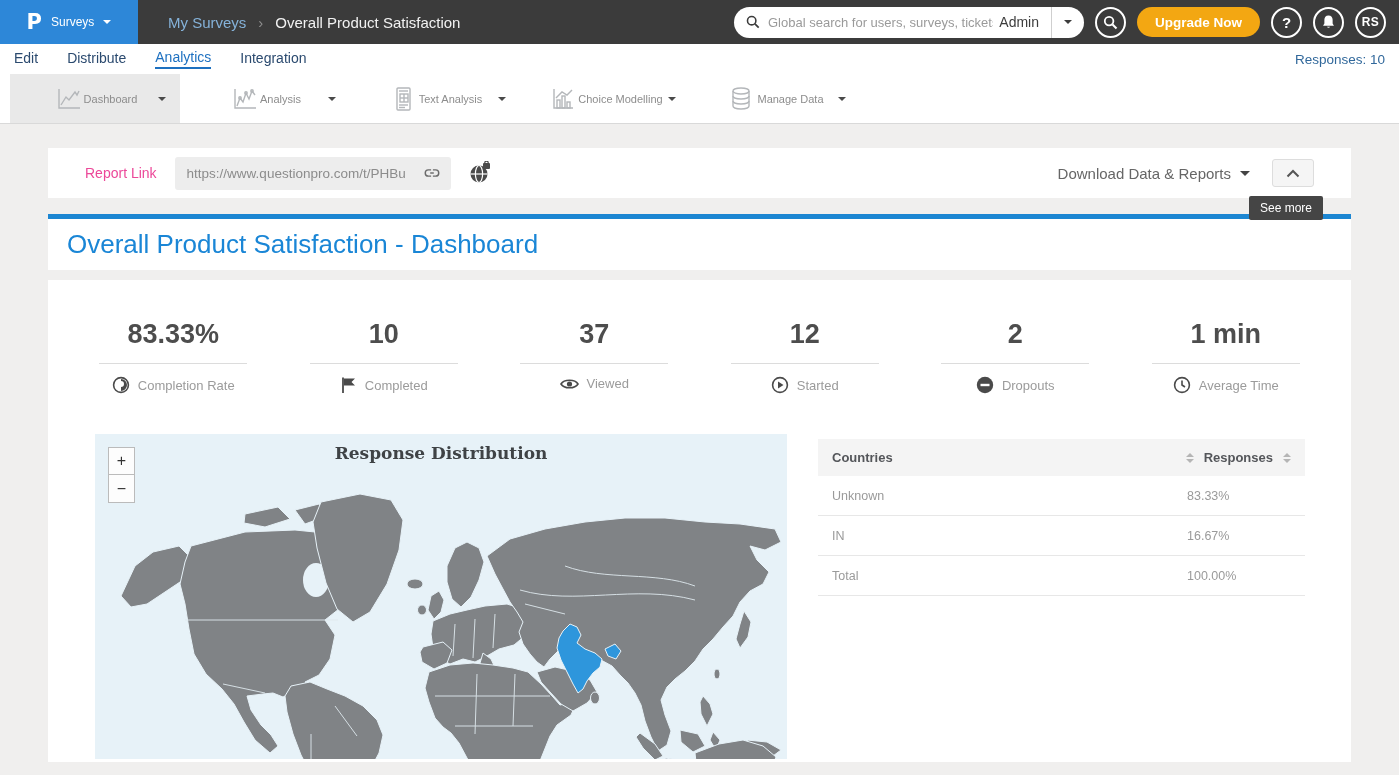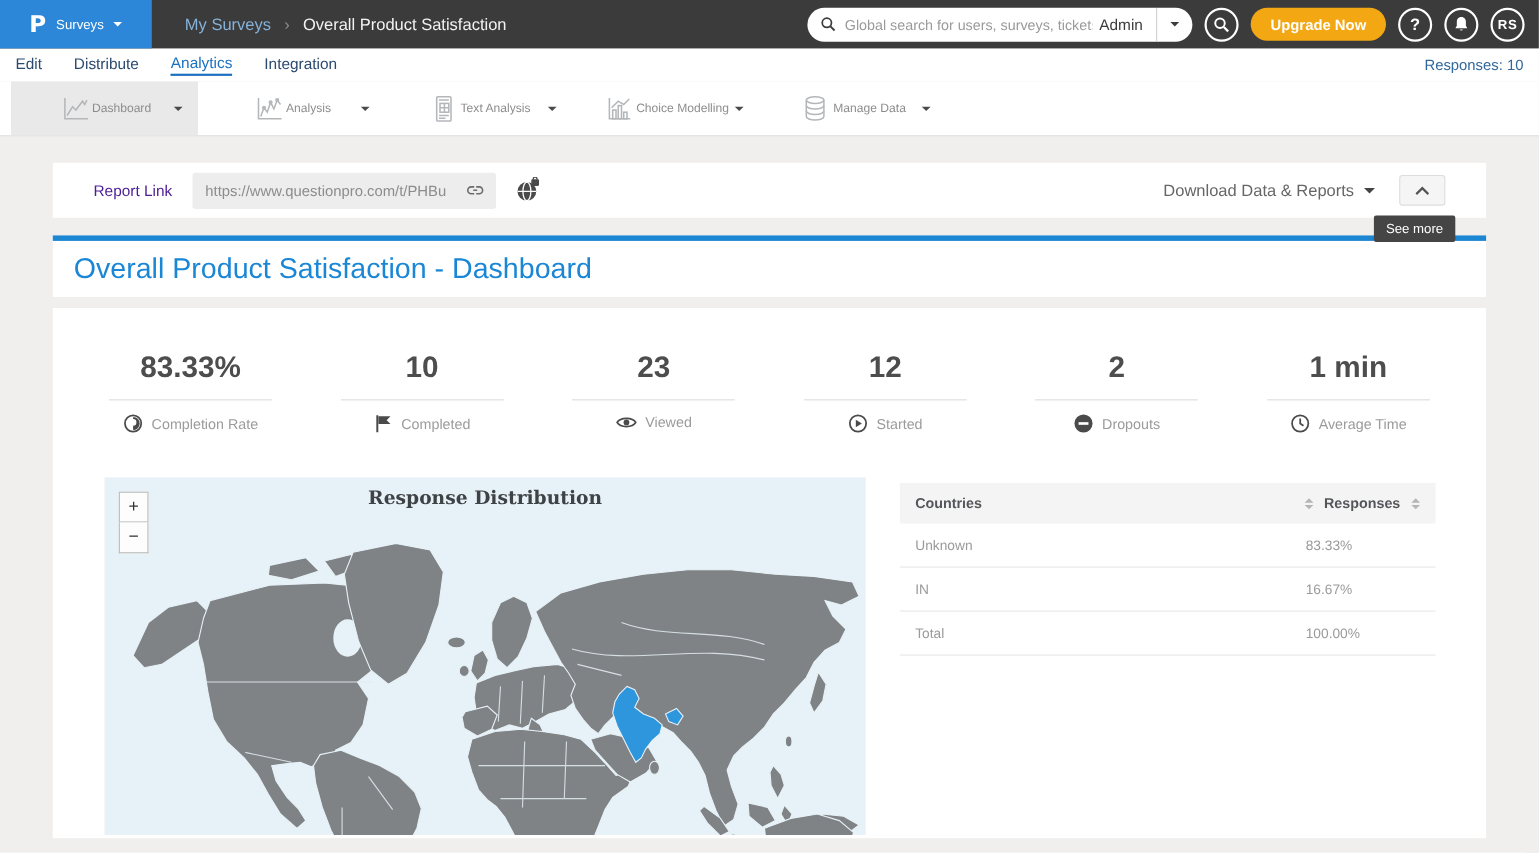--- a/index.html
+++ b/index.html
@@ -40,21 +40,21 @@
   .tool-item { width:170px; height:100%; display:flex; align-items:center; justify-content:center; position:relative; cursor:pointer; }
   .tool-item.active { background:#e9e9e9; }
   .tool-center { display:flex; flex-direction:row; align-items:center; gap:1px; }
   .tool-label { font-size:11px; color:#8d8d8d; }
   .tool-caret { position:absolute; right:14px; top:50%; margin-top:-2px; border-top-color:#4a4a4a; }
   .tool-icon { stroke:#b4b7ba; fill:none; stroke-width:1.4; }
 
   
   .content { padding:24px 48px 0; }
   .report-card { background:#fff; height:50px; display:flex; align-items:center; padding:0 37px; position:relative; }
-  .report-label { font-size:14px; color:#4c1d95; margin-right:18px; }
+  .report-label { font-size:14px; color:#ec4899; margin-right:18px; }
   .url-field { width:276px; height:33px; background:#ededed; border-radius:3px; display:flex; align-items:center; padding:0 10px 0 12px; }
   .url-field input { flex:1; border:none; outline:none; background:transparent; font-size:13.5px; color:#8c8c8c; font-family:"Liberation Sans", sans-serif; min-width:0; }
   .globe-btn { margin-left:17px; cursor:pointer; display:flex; }
   .report-right { margin-left:auto; display:flex; align-items:center; }
   .download-label { font-size:15px; color:#666; cursor:pointer; }
   .download-caret { border-top-color:#444; margin-left:9px; }
   .see-more-btn { margin-left:22px; width:42px; height:28px; background:#f5f5f5; border:1px solid #ddd; border-radius:3px; display:flex; align-items:center; justify-content:center; cursor:pointer; position:relative; }
   .tooltip { position:absolute; top:36px; right:-10px; background:#454545; color:#fff; font-size:12px; padding:5px 11px; border-radius:2px; white-space:nowrap; z-index:60; }
 
   .title-card { margin-top:16px; background:#fff; border-top:5px solid #1c86d2; height:56px; display:flex; align-items:center; padding:0 19px; }
@@ -264,21 +264,21 @@
         <hr class="stat-divider">
         <div class="stat-bottom">
           <svg width="17" height="18" viewBox="0 0 17 18">
               <line x1="3" y1="1.5" x2="3" y2="17" stroke="#4a4a4a" stroke-width="1.8"></line>
               <path d="M4 2.5 L15 2.5 L11.5 6 L15 9.5 L4 9.5 Z" fill="#4a4a4a"></path>
             </svg>
           <span class="stat-label">Completed</span>
         </div>
       </div>
       <div class="stat">
-        <div class="stat-value">23</div>
+        <div class="stat-value">37</div>
         <hr class="stat-divider">
         <div class="stat-bottom">
           <svg width="19" height="14" viewBox="0 0 19 14">
               <path d="M1 7 C4 2 15 2 18 7 C15 12 4 12 1 7 Z" fill="none" stroke="#4a4a4a" stroke-width="1.6"></path>
               <circle cx="9.5" cy="7" r="2.6" fill="#4a4a4a"></circle>
             </svg>
           <span class="stat-label">Viewed</span>
         </div>
       </div>
       <div class="stat">

